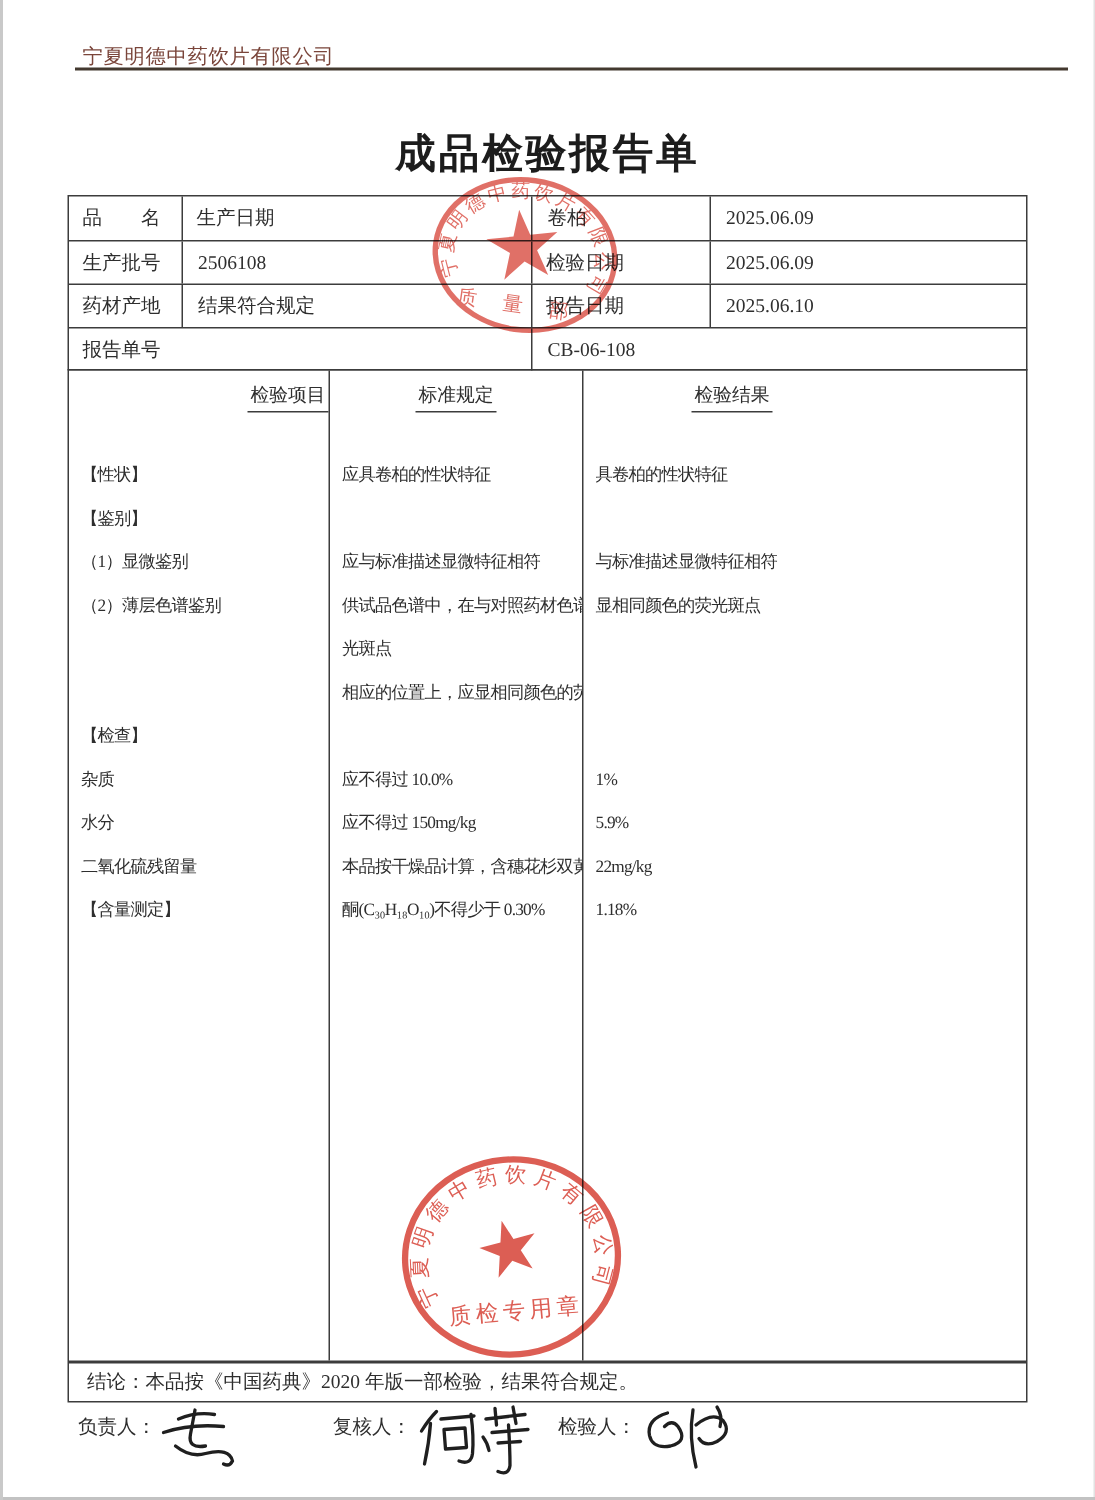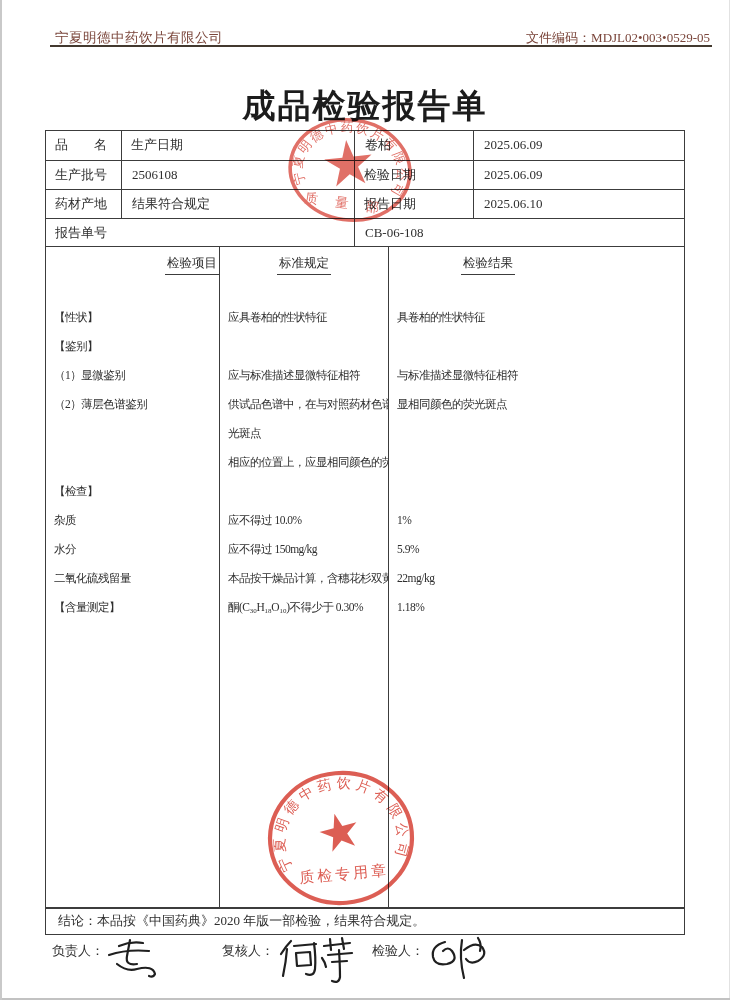--- a/index.html
+++ b/index.html
@@ -9,21 +9,21 @@
     font-family:"Liberation Serif","DejaVu Serif",serif; color:#2e2e2e;
     overflow:hidden;
     box-shadow: inset 2px 0 0 #c9c9c9, inset 0 -2px 0 #c2c2c2, inset -1px 0 0 #e2e2e2;
     padding-left: 48px;
   }
   
   .company   { position:absolute; left:55px; top:29px; font-size:13.5px; color:#7a453a; letter-spacing:0.5px; white-space:pre; }
   .doccode   { position:absolute; right:20px; top:29px; font-size:13px; color:#7a453a; white-space:pre; }
   .hdr-rule  { position:absolute; left:50px; top:45px; width:662px; height:0; border-top:2.5px solid #43392f; }
   .title     { position:absolute; left:0; top:84px; width:100%; text-align:center;
-               font-size:33px; font-weight:bold; color:#1c1c1c; letter-spacing:2px; white-space:pre; }
+               font-size:27px; font-weight:bold; color:#1c1c1c; letter-spacing:2px; white-space:pre; }
   
   .info-table { position:absolute; left:45px; top:130px; width:640px; height:117px;
                 border:1.4px solid #3c3c3c; font-size:13px; }
   .irow  { display:grid; height:29px; border-top:1.4px solid #3c3c3c; }
   .irow:first-child { border-top:none; height:28.6px; }
   .irow.r4 { grid-template-columns:308px 1fr; }
   .irow.r123 { grid-template-columns:75px 233px 119px 1fr; }
   .icell { line-height:27px; white-space:pre; overflow:hidden; padding-left:9px; border-left:1.4px solid #3c3c3c; }
   .icell:first-child { border-left:none; }
   .icell.v { padding-left:10px; }
@@ -56,21 +56,20 @@
   .stamp { position:absolute; mix-blend-mode:multiply; pointer-events:none; }
   .stamp-top    { left:284px; top:112px; width:132px; height:116px; opacity:0.78; }
   .stamp-bottom { left:264px; top:767px; width:154px; height:142px; opacity:0.88; }
 </style>
 </head>
 <body>
 
 <div class="page">
 
   <div class="company">宁夏明德中药饮片有限公司</div>
-  <div class="doccode"><span>文件编码：</span><span>MDJL02•003•0529-05</span></div>
   <div class="hdr-rule"></div>
   <div class="title">成品检验报告单</div>
 
   <div class="info-table">
     <div class="irow r123">
       <div class="icell">品　　名</div>
       <div class="icell">生产日期</div>
       <div class="icell v">卷柏</div>
       <div class="icell v">2025.06.09</div>
     </div>

